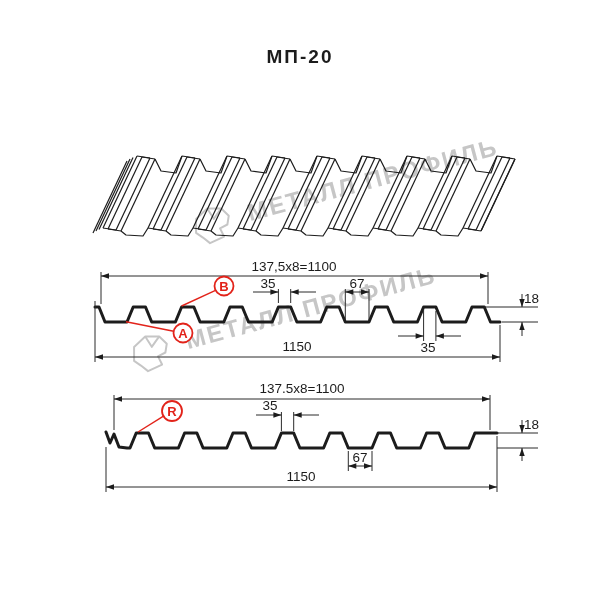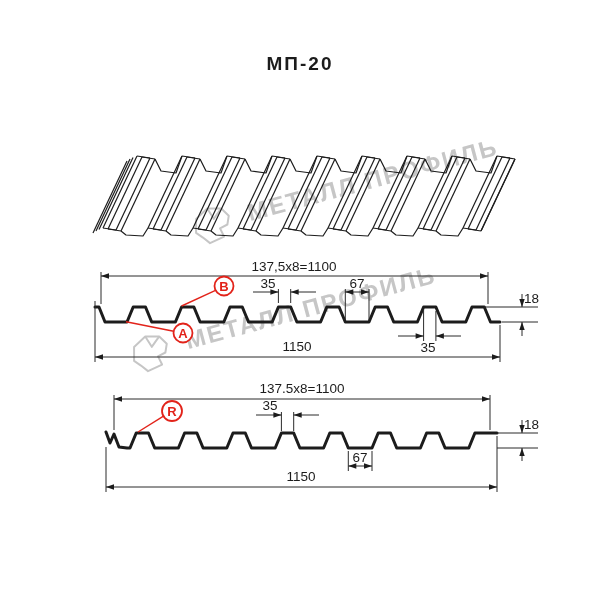--- a/index.html
+++ b/index.html
@@ -1,21 +1,21 @@
 <!DOCTYPE html>
 <html style="--red: #e2231a; --ink: #1c1c1c; --wm: #c6c6c6;"><head>
 <meta charset="utf-8">
 <style>
   :root{ --ink:#1c1c1c; --red:#e2231a; --wm:#c6c6c6; }
   html,body{margin:0;padding:0;background:#fff;}
   .page{position:relative;width:600px;height:600px;background:#fff;overflow:hidden;
         font-family:"Liberation Sans",sans-serif;color:var(--ink);}
   .titleblock{position:absolute;top:46px;left:0;width:600px;text-align:center;z-index:3;}
   .titleblock h1{margin:0;font-size:36px;font-weight:800;letter-spacing:3px;color:var(--ink);}
-  .subtitle{margin-top:7px;font-size:19px;font-weight:600;letter-spacing:2px;color:var(--ink);}
+  .subtitle{font-size:19px;font-weight:600;letter-spacing:2px;color:var(--ink);}
   .footer{position:absolute;top:524px;left:0;width:600px;text-align:center;
           font-size:16px;font-weight:600;letter-spacing:1px;color:var(--ink);z-index:3;}
   .watermark{position:absolute;z-index:1;display:flex;align-items:center;gap:10px;
              color:var(--wm);font-weight:bold;font-size:24px;letter-spacing:2px;
              white-space:nowrap;transform:rotate(-15deg);transform-origin:left center;}
   .watermark svg{flex:0 0 auto;}
   .wm-logo{stroke:var(--wm);fill:none;stroke-width:2.2;stroke-linejoin:round;}
   svg.drawing{position:absolute;left:0;top:0;z-index:2;}
   .pline{fill:none;stroke:var(--ink);stroke-width:3;stroke-linejoin:round;stroke-linecap:round;}
   .thin{fill:none;stroke:#2b2b2b;stroke-width:1;}

